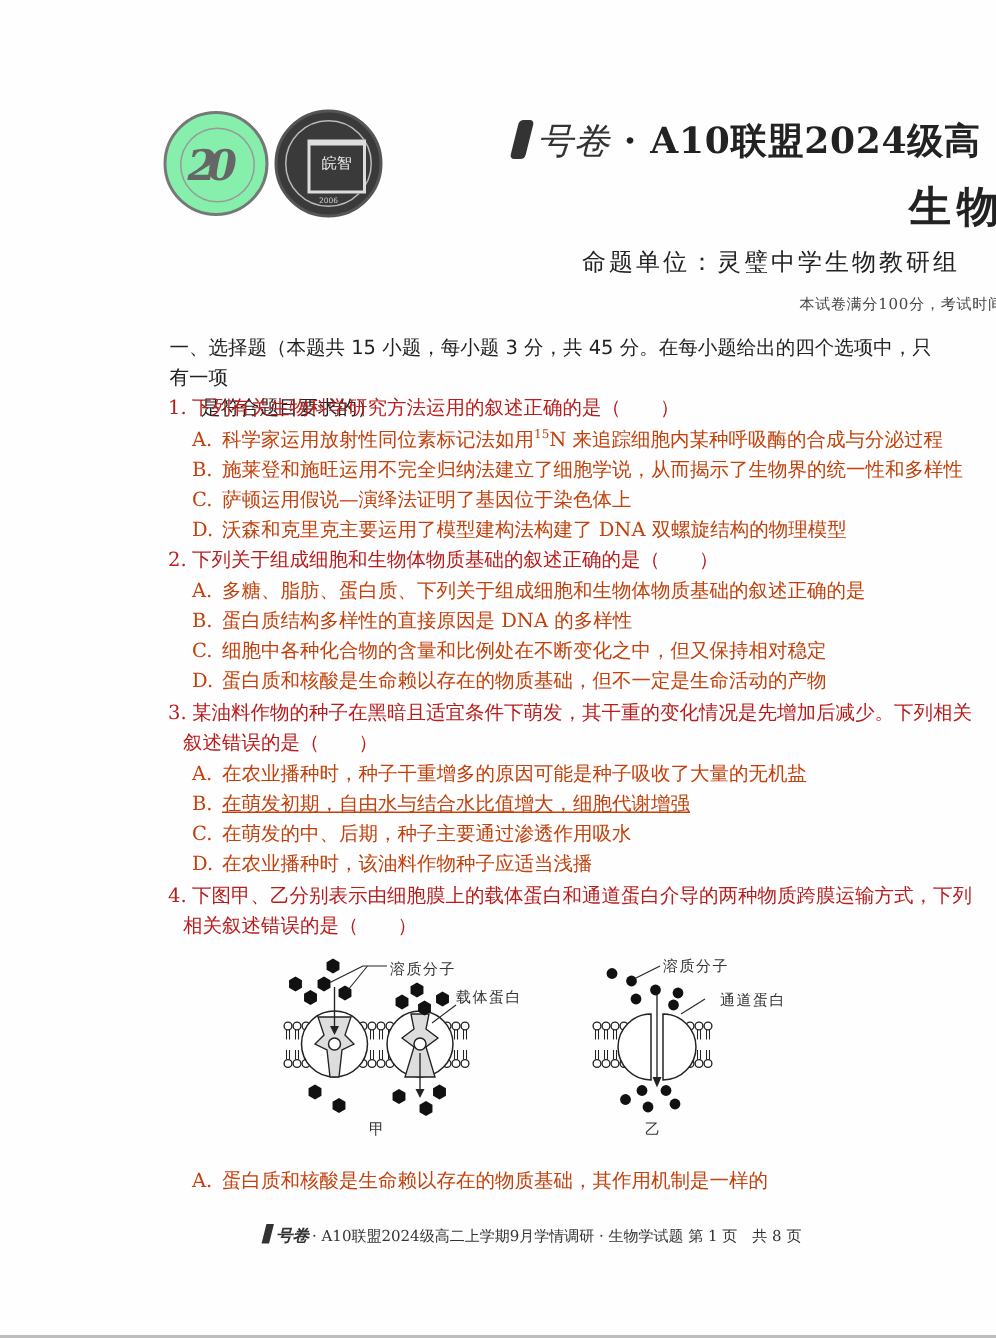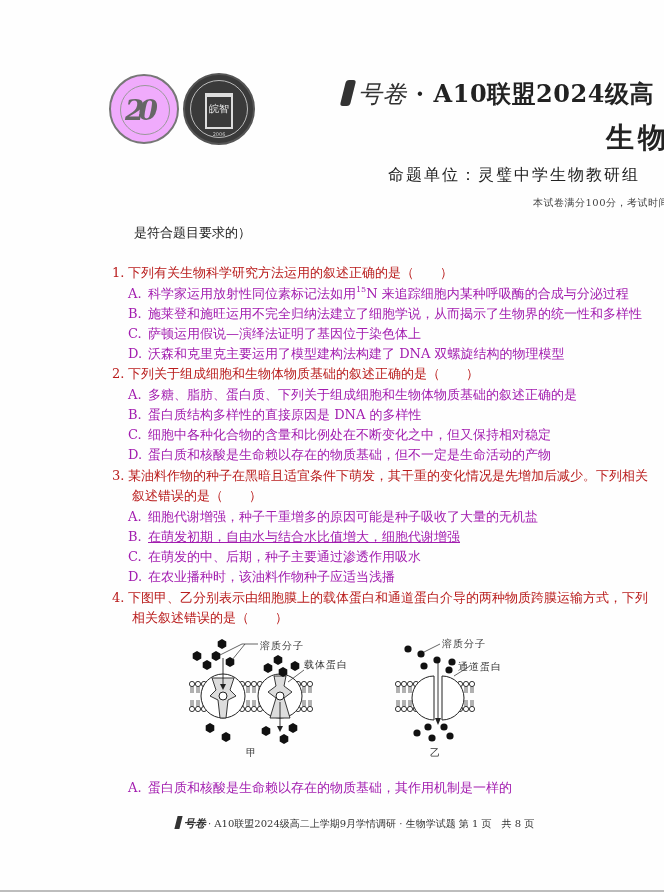--- a/index.html
+++ b/index.html
@@ -2,43 +2,43 @@
 <html><head>
 <meta charset="utf-8">
 <style>
   html, body { margin: 0; padding: 0; }
   body {
     width: 664px; height: 892px; background: #fefefe; position: relative; overflow: hidden;
     font-family: "DejaVu Serif", "Liberation Serif", serif; color: #2a2a2a;
   }
   .abs { position: absolute; }
   .logo { border-radius: 50%; }
-  .logo1 { left: 109px; top: 74px; width: 70px; height: 70px; border: 2px solid #777; background: #f0abfc; box-sizing: border-box; }
+  .logo1 { left: 109px; top: 74px; width: 70px; height: 70px; border: 2px solid #777; background: #86efac; box-sizing: border-box; }
   .logo1 .inner { position: absolute; left: 9px; top: 9px; width: 48px; height: 48px; border-radius: 50%; border: 1px solid #999; }
   .logo1 .mark { position: absolute; left: 14px; top: 18px; font: italic bold 28px "DejaVu Serif", serif; color: #666; letter-spacing: -6px; }
   .logo2 { left: 183px; top: 73px; width: 72px; height: 72px; background: #3a3a3a; border: 2px solid #555; box-sizing: border-box; }
   .logo2 .ring { position: absolute; left: 5px; top: 5px; width: 58px; height: 58px; border-radius: 50%; border: 1px solid #bbb; box-sizing: border-box; }
-  .logo2 .gate { position: absolute; left: 20px; top: 18px; width: 28px; height: 36px; border: 2px solid #ddd; border-top: 4px solid #ddd; box-sizing: border-box; background: #3a3a3a; }
+  .logo2 .gate { position: absolute; left: 20px; top: 18px; width: 39px; height: 36px; border: 2px solid #ddd; border-top: 4px solid #ddd; box-sizing: border-box; background: #3a3a3a; }
   .logo2 .gate span { position: absolute; left: 0; right: 0; top: 5px; text-align: center; font: 10px "DejaVu Sans", sans-serif; color: #eee; }
   .logo2 .year { position: absolute; left: 0; right: 0; top: 56px; text-align: center; font: 5px "DejaVu Sans", sans-serif; color: #ccc; }
 
   .brush { left: 343px; top: 80px; width: 10px; height: 26px; background: #333; transform: skewX(-14deg); border-radius: 3px; }
   .title { left: 358px; top: 78px; font: bold 24px "DejaVu Serif", serif; color: #222; white-space: nowrap; letter-spacing: 0.5px; }
   .title .brand { font-style: italic; font-weight: normal; color: #333; }
   .subject { left: 606px; top: 119px; font: bold 28px "DejaVu Serif", serif; color: #222; white-space: nowrap; letter-spacing: 4px; }
   .author { left: 388px; top: 165px; font-size: 16px; color: #222; white-space: nowrap; letter-spacing: 2px; }
   .author b { font-family: "DejaVu Sans", sans-serif; font-weight: normal; }
   .note { left: 512px; top: 196px; font-size: 10px; color: #444; white-space: nowrap; letter-spacing: 0.5px; margin-left: 21px; }
 
   .section { left: 113px; top: 223px; font: 13px/20px "DejaVu Sans", sans-serif; color: #222; width: 520px; }
   .section .cont { padding-left: 21px; }
   .q { position: absolute; left: 112px; font-size: 13px; line-height: 20px; color: #b91c1c; white-space: nowrap; }
   .q .num { display: inline-block; width: 16px; }
-  .q.indent { left: 132px; text-align: right; }
-  .opt { position: absolute; left: 128px; font-size: 13px; line-height: 20px; color: #a21caf; white-space: nowrap; }
+  .q.indent { left: 122px; text-align: right; }
+  .opt { position: absolute; left: 128px; font-size: 13px; line-height: 20px; color: #c2410c; white-space: nowrap; }
   .opt .lbl { display: inline-block; width: 20px; }
   sup { font-size: 8px; vertical-align: top; line-height: 12px; }
 
   .fig { position: absolute; font-family: Liberation Mono, monospace; }
   .fig-label { position: absolute; font-size: 10px; color: #333; white-space: nowrap; letter-spacing: 1px; }
   .cap { position: absolute; font-size: 10px; color: #333; }
 
   .footer { left: 176px; top: 816px; font-size: 10px; color: #333; white-space: nowrap; }
   .footer .fb { display: inline-block; width: 5px; height: 13px; background: #333; transform: skewX(-14deg); vertical-align: -2px; margin-right: 3px; }
   .footer .fbrand { font-style: italic; font-weight: bold; font-size: 11px; margin-right: 2px; }
@@ -63,20 +63,21 @@
 <div class="abs title">
   <span class="brand">号卷</span><span> · </span><span>A10联盟2024级高</span>
 </div>
 <div class="abs subject">生物学</div>
 <div class="abs author">
   <b>命题单位：</b><span>灵璧中学生物教研组</span>
 </div>
 <div class="abs note">本试卷满分100分，考试时间</div>
 
 <div class="abs section">
+  <div>一、选择题（本题共 15 小题，每小题 3 分，共 45 分。在每小题给出的四个选项中，只有一项</div>
   <div class="cont">是符合题目要求的）</div>
 </div>
 
 <div class="q" style="top:263px;">
   <span class="num">1.</span><span>下列有关生物科学研究方法运用的叙述正确的是（　　）</span>
 </div>
 <div class="opt" style="top:284px;">
   <span class="lbl">A.</span><span>科学家运用放射性同位素标记法如用</span><sup>15</sup><span>N 来追踪细胞内某种呼吸酶的合成与分泌过程</span>
 </div>
 <div class="opt" style="top:304px;">
@@ -103,21 +104,21 @@
 </div>
 <div class="opt" style="top:445px;">
   <span class="lbl">D.</span><span>蛋白质和核酸是生命赖以存在的物质基础，但不一定是生命活动的产物</span>
 </div>
 
 <div class="q" style="top:466px;">
   <span class="num">3.</span><span>某油料作物的种子在黑暗且适宜条件下萌发，其干重的变化情况是先增加后减少。下列相关</span>
 </div>
 <div class="q indent" style="top:486px;">叙述错误的是（　　）</div>
 <div class="opt" style="top:507px;">
-  <span class="lbl">A.</span><span>细胞代谢增强，种子干重增多的原因可能是种子吸收了大量的无机盐</span>
+  <span class="lbl">A.</span><span>在农业播种时，种子干重增多的原因可能是种子吸收了大量的无机盐</span>
 </div>
 <div class="opt" style="top:527px;text-decoration:underline;">
   <span class="lbl">B.</span><span>在萌发初期，自由水与结合水比值增大，细胞代谢增强</span>
 </div>
 <div class="opt" style="top:547px;">
   <span class="lbl">C.</span><span>在萌发的中、后期，种子主要通过渗透作用吸水</span>
 </div>
 <div class="opt" style="top:567px;">
   <span class="lbl">D.</span><span>在农业播种时，该油料作物种子应适当浅播</span>
 </div>
@@ -246,21 +247,21 @@
       <circle cx="69" cy="40" r="3.6" fill="#111"></circle>
     <circle cx="37" cy="103" r="3.6" fill="#111"></circle>
       <circle cx="48" cy="97" r="3.6" fill="#111"></circle>
     <circle cx="52" cy="108" r="3.6" fill="#111"></circle>
       <circle cx="64" cy="97" r="3.6" fill="#111"></circle>
       <circle cx="70" cy="106" r="3.6" fill="#111"></circle>
     <line x1="44" y1="22" x2="60" y2="14" stroke="#222" stroke-width="0.7"></line>
     <line x1="74" y1="46" x2="90" y2="36" stroke="#222" stroke-width="0.7"></line>
   </svg>
   <div class="fig-label" style="left:62px; top:7px;">溶质分子</div>
-  <div class="fig-label" style="left:78px; top:30px;">通道蛋白</div>
+  <div class="fig-label" style="left:100px; top:30px;">通道蛋白</div>
   <div class="cap" style="left:50px; top:116px;">乙</div>
 </div>
 
 <div class="opt" style="top:778px;">
   <span class="lbl">A.</span><span>蛋白质和核酸是生命赖以存在的物质基础，其作用机制是一样的</span>
 </div>
 
 <div class="abs footer">
   <span class="fb"></span><span class="fbrand">号卷</span><span>· A10联盟2024级高二上学期9月学情调研 · 生物学试题 第 1 页　共 8 页</span>
 </div>

